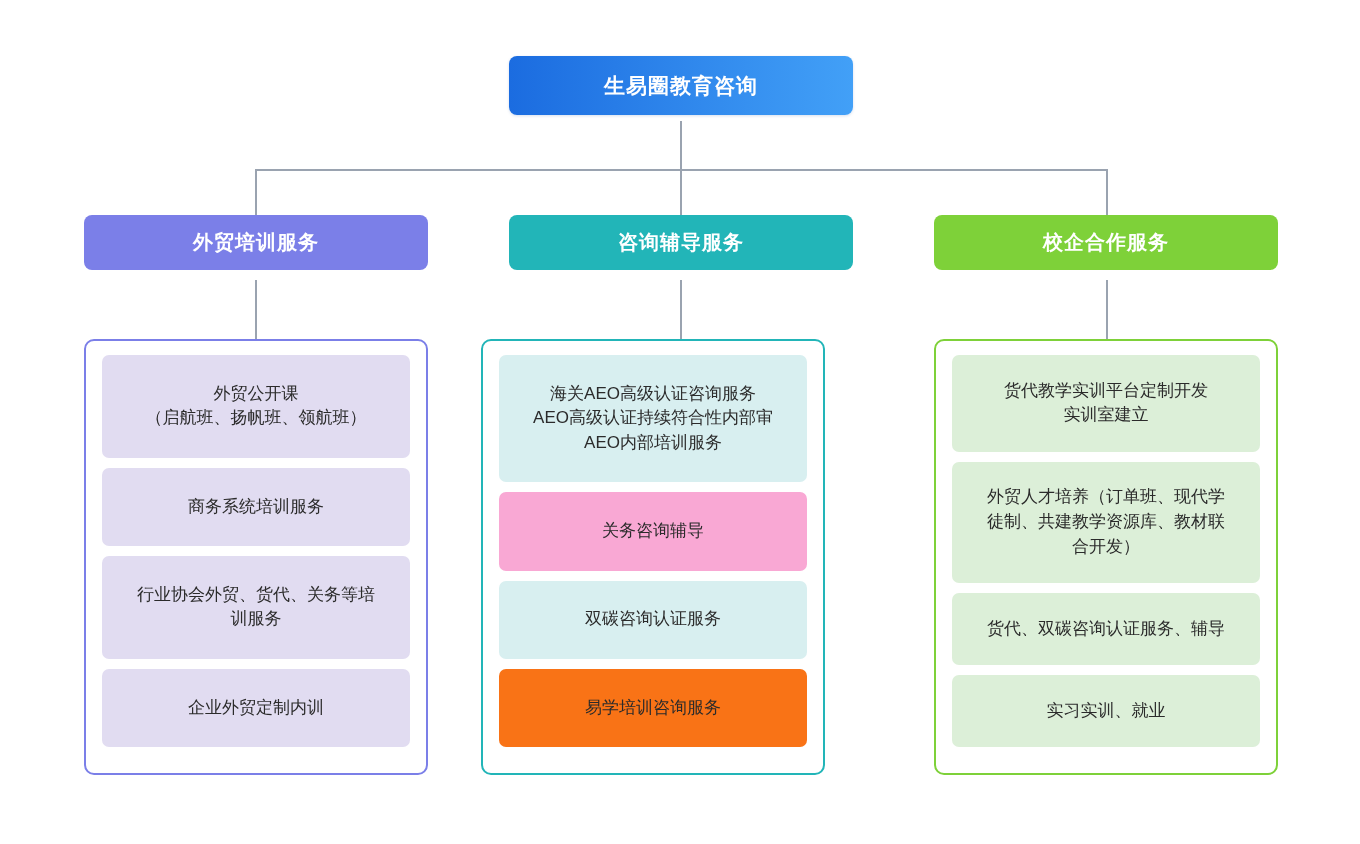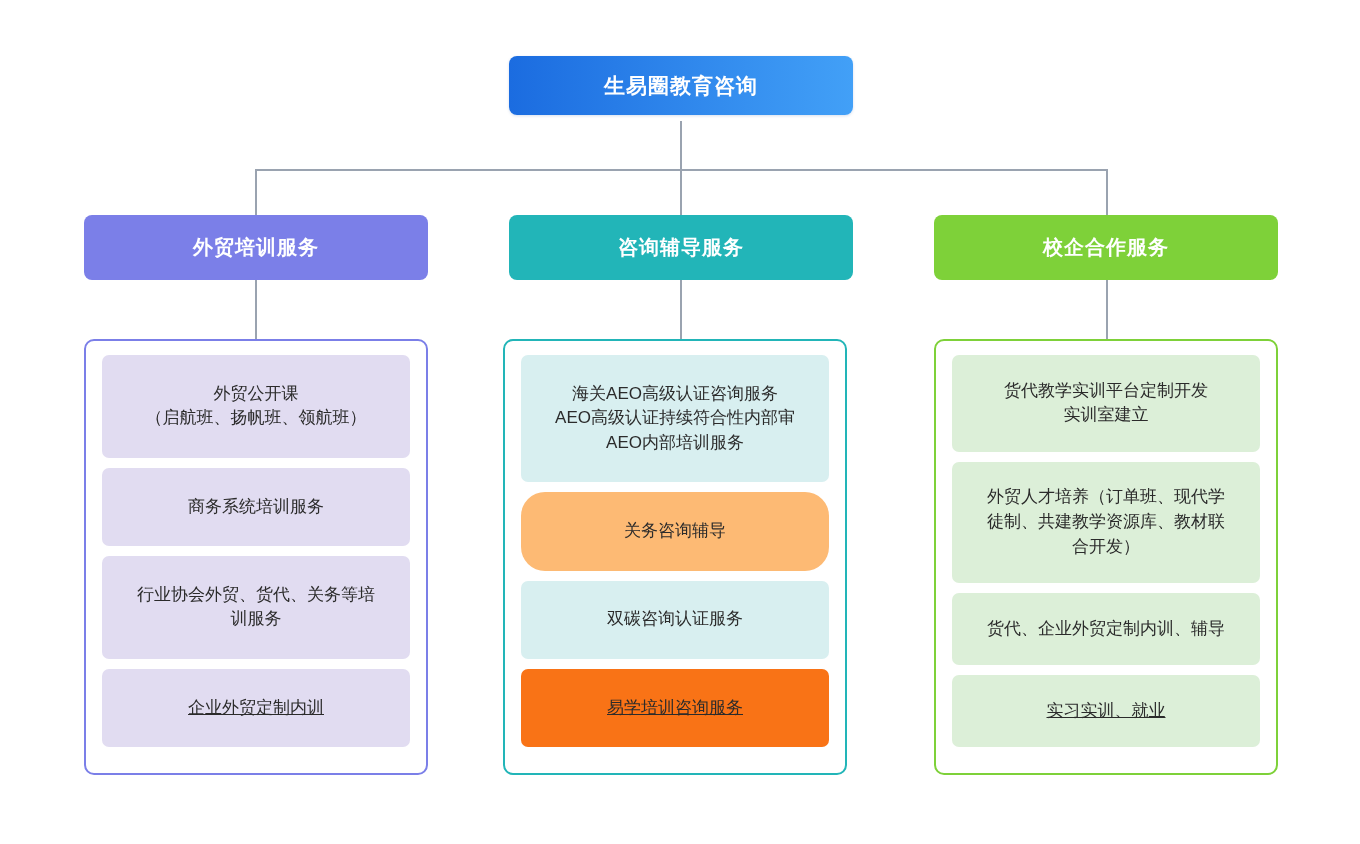--- a/index.html
+++ b/index.html
@@ -46,21 +46,21 @@
     color: #ffffff;
     font-size: 21px;
     font-weight: bold;
     letter-spacing: 1px;
   }
 
   
   .branch-header {
     position: absolute;
     top: 215px;
-    height: 65px;
+    height: 55px;
     border-radius: 8px;
     display: flex;
     align-items: center;
     justify-content: center;
   }
   .branch-header .hdr-label {
     color: #ffffff;
     font-size: 20px;
     font-weight: bold;
     letter-spacing: 1px;
@@ -77,39 +77,39 @@
     border-radius: 10px;
     border: 2px solid #cccccc;
     background: #ffffff;
     box-sizing: border-box;
     padding: 14px 16px;
     display: flex;
     flex-direction: column;
     justify-content: space-between;
   }
   .box-0 { left: 84px;  width: 344px; border-color: #7b7fe8; }
-  .box-1 { left: 503px; width: 344px; border-color: #22b5b8; }
+  .box-1 { left: 481px; width: 344px; border-color: #22b5b8; }
   .box-2 { left: 934px; width: 344px; border-color: #7ed139; }
 
   
   .item-card {
     border-radius: 7px;
     display: flex;
     align-items: center;
     justify-content: center;
     text-align: center;
     box-sizing: border-box;
     padding: 8px 24px;
     color: #2b2b2b;
     font-size: 17px;
     line-height: 1.45;
     flex: 1 1 auto;
     margin-bottom: 10px;
   }
-  .item-card:last-child { margin-bottom: 12px; text-decoration: underline; }
+  .item-card:last-child { margin-bottom: 12px; }
   .box-0 .item-card { background: #e1dcf1; }
   .box-1 .item-card { background: #d8eff0; }
   .box-2 .item-card { background: #dcefd8; }
 
   .item-card .line { display: block; }
 </style>
 </head>
 <body>
 
 <div class="canvas">
@@ -164,21 +164,21 @@
   </div>
 
   <div class="branch-box box-1" style="border-color: rgb(34, 181, 184);">
     <div class="item-card" style="background: rgb(216, 239, 240);">
         <div>
           <span class="line">海关AEO高级认证咨询服务</span>
           <span class="line">AEO高级认证持续符合性内部审</span>
           <span class="line">AEO内部培训服务</span>
         </div>
       </div>
-    <div class="item-card" style="background: #fdba74; border-radius: 24px;">
+    <div class="item-card" style="background: #f9a8d4;">
         <div>
           <span class="line">关务咨询辅导</span>
         </div>
       </div>
     <div class="item-card" style="background: rgb(216, 239, 240);">
         <div>
           <span class="line">双碳咨询认证服务</span>
         </div>
       </div>
     <div class="item-card" style="background: #f97316;">
@@ -197,21 +197,21 @@
       </div>
     <div class="item-card" style="background: rgb(220, 239, 216);">
         <div>
           <span class="line">外贸人才培养（订单班、现代学</span>
           <span class="line">徒制、共建教学资源库、教材联</span>
           <span class="line">合开发）</span>
         </div>
       </div>
     <div class="item-card" style="background: rgb(220, 239, 216);">
         <div>
-          <span class="line">货代、企业外贸定制内训、辅导</span>
+          <span class="line">货代、双碳咨询认证服务、辅导</span>
         </div>
       </div>
     <div class="item-card" style="background: rgb(220, 239, 216);">
         <div>
           <span class="line">实习实训、就业</span>
         </div>
       </div>
   </div>
 
 </div>

